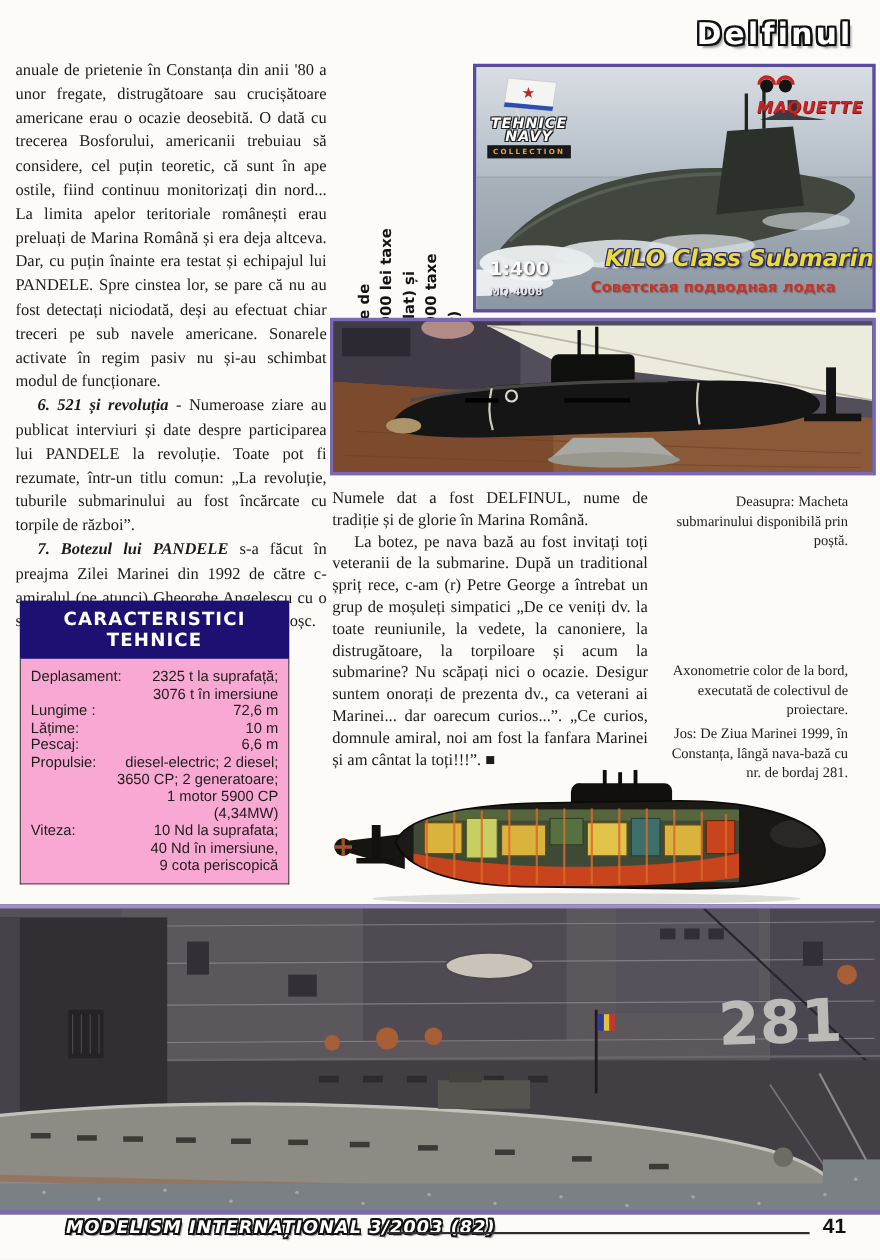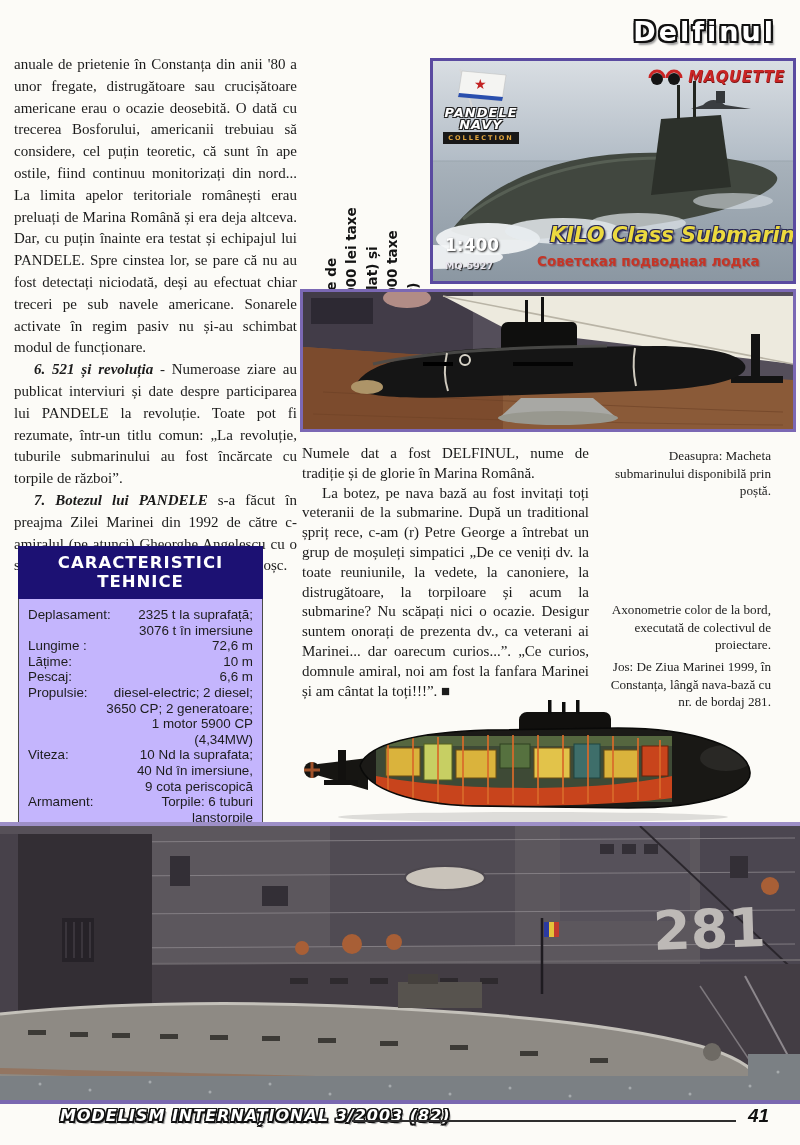--- a/index.html
+++ b/index.html
@@ -31,21 +31,21 @@
     font-family:"DejaVu Sans", sans-serif; font-weight:bold;
     font-size:13.5px; line-height:20.5px; color:#131313;
   }
   
   .kitbox {
     position:absolute; left:430px; top:58px; width:366px; height:226px;
     border:3px solid #5a4aa0; background:#c3ccd4; overflow:hidden;
   }
   .kitbox svg.art { position:absolute; left:0; top:0; }
   .maquette {
-    position:absolute; top:7px; right:8px; display:flex; align-items:center; gap:4px;
+    position:absolute; top:7px; right:8px; display:flex; gap:4px;flex-direction:column;
   }
   .maquette .word {
     font-family:"DejaVu Sans", sans-serif; font-weight:800; font-style:italic;
     font-size:15px; color:#c92424; letter-spacing:0.5px;
     text-shadow:0.5px 0.5px 0 #7d1414;
   }
   .flaglogo { position:absolute; left:10px; top:6px; width:76px; text-align:center; }
   .flaglogo .flag { display:block; margin:0 auto; }
   .flaglogo .nm {
     font-family:"DejaVu Sans", sans-serif; font-weight:800; font-size:13px; line-height:12px;
@@ -108,21 +108,21 @@
   .cap2 { top:601px; }
   .cap3 { top:658px; }
   
   .specs { position:absolute; left:18px; top:546px; width:245px; }
   .specs .hdr {
     background:#1c1173; color:#fff; text-align:center;
     font-family:"DejaVu Sans", sans-serif; font-weight:800;
     font-size:16.5px; letter-spacing:1px; padding:7px 0 8px 0;
   }
   .specs .bd {
-    border:1px solid #4a4a4a; border-top:none; background:#c4b5fd;
+    border:1px solid #4a4a4a; border-top:none; background:#f9a8d4;
     padding:8px 9px 9px 9px;
     font-family:"Liberation Sans", sans-serif; font-size:13.4px; line-height:15.6px;
     color:#1d1d1d;
   }
   .specrow { display:flex; justify-content:space-between; align-items:flex-start; }
   .specrow .lb { white-space:nowrap; padding-right:6px; }
   .specrow .vl { text-align:right; white-space:pre-line; flex:1; }
   
   .cutaway { position:absolute; left:298px; top:700px; width:468px; height:124px; }
   
@@ -130,21 +130,21 @@
     position:absolute; left:60px; top:1106px;
     font-family:"DejaVu Sans", sans-serif; font-weight:800; font-style:italic;
     font-size:16px; letter-spacing:1px; color:#fff;
     text-shadow:-1.5px -1.5px 0 #111, 1.5px -1.5px 0 #111, -1.5px 1.5px 0 #111,
                 1.5px 1.5px 0 #111, -1.5px 0 0 #111, 1.5px 0 0 #111,
                 0 -1.5px 0 #111, 0 1.5px 0 #111, 2.5px 3px 1px #9a9a9a;
   }
   .foot-line { position:absolute; left:352px; top:1120px; width:384px; height:2px; background:#2e2e2e; }
   .foot-page {
     position:absolute; left:748px; top:1105px;
-    font-family:"Liberation Sans", sans-serif; font-weight:bold; font-size:19px; color:#111;font-style:italic;
+    font-family:"Liberation Sans", sans-serif; font-weight:bold; font-size:19px; color:#111;
   }
 </style>
 </head>
 <body>
 
 <div id="page">
 
   <div class="brand">Delfinul</div>
 
   <div class="leftcol">
@@ -206,26 +206,26 @@
       <span class="word">MAQUETTE</span>
     </div>
 
     <div class="flaglogo">
       <svg class="flag" width="58" height="40" viewBox="0 0 58 40">
         <line x1="8" y1="2" x2="20" y2="40" stroke="#d8d8d8" stroke-width="2"></line>
         <polygon points="10,4 54,8 50,34 6,30" fill="#f4f4f2" stroke="#bbb" stroke-width="0.5"></polygon>
         <polygon points="7,26 51,30 50,34 6,30" fill="#2a4fae"></polygon>
         <text x="22" y="22" font-family="DejaVu Sans, sans-serif" font-size="14" fill="#c22323">★</text>
       </svg>
-      <div class="nm">PANDELE</div>
+      <div class="nm">TEHNICE</div>
       <div class="nm">NAVY</div>
       <div class="coll">COLLECTION</div>
     </div>
     <div class="scale">1:400</div>
-    <div class="prodcode">MQ-5927</div>
+    <div class="prodcode">MQ-4008</div>
     <div class="kilo">KILO Class Submarine</div>
     <div class="ru">Советская подводная лодка</div>
   </div>
 
   <div class="modelphoto">
     <svg width="490" height="137" viewBox="0 0 490 137">
       <rect x="0" y="0" width="490" height="137" fill="#544e5a"></rect>
       <rect x="0" y="0" width="170" height="62" fill="#423c48"></rect>
       <rect x="8" y="6" width="62" height="26" fill="#2d2933"></rect>
       <ellipse cx="104" cy="6" rx="24" ry="10" fill="#c49a92" opacity="0.85"></ellipse>
@@ -288,25 +288,20 @@
           <span class="lb">Propulsie:</span>
           <span class="vl">diesel-electric; 2 diesel;
 3650 CP; 2 generatoare;
 1 motor 5900 CP (4,34MW)</span>
         </div>
       <div class="specrow">
           <span class="lb">Viteza:</span>
           <span class="vl">10 Nd la suprafata;
 40 Nd în imersiune,
 9 cota periscopică</span>
-        </div>
-      <div class="specrow">
-          <span class="lb">Armament:</span>
-          <span class="vl">Torpile: 6 tuburi lanstorpile
-(cal. 533mm)</span>
         </div>
     </div>
   </div>
 
   <div class="cutaway">
     <svg width="468" height="124" viewBox="0 0 468 124">
       <defs>
         <clipPath id="hullclip">
           <path d="M62,66 C68,44 120,32 190,30 L320,28 C398,28 450,48 452,72 C454,92 406,108 330,108 L175,106 C115,104 70,90 62,66 Z"></path>
         </clipPath>

